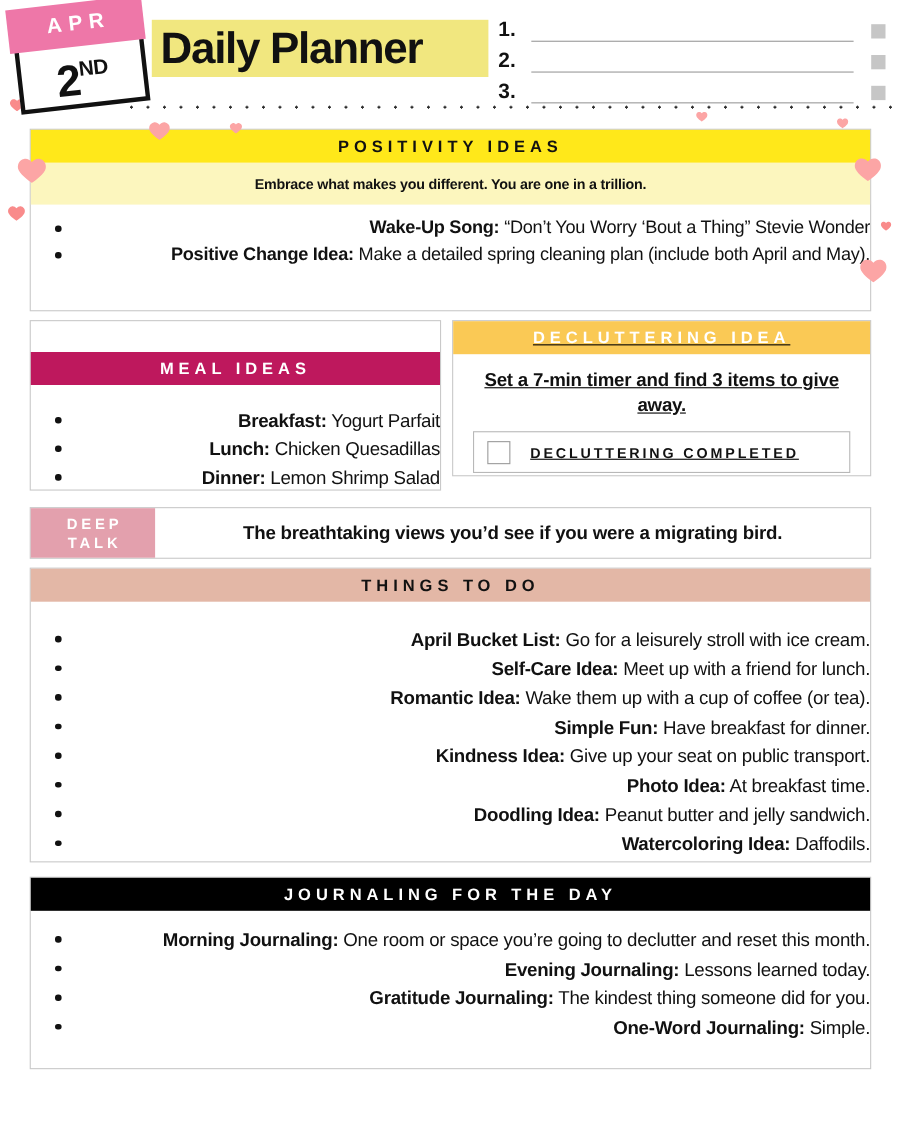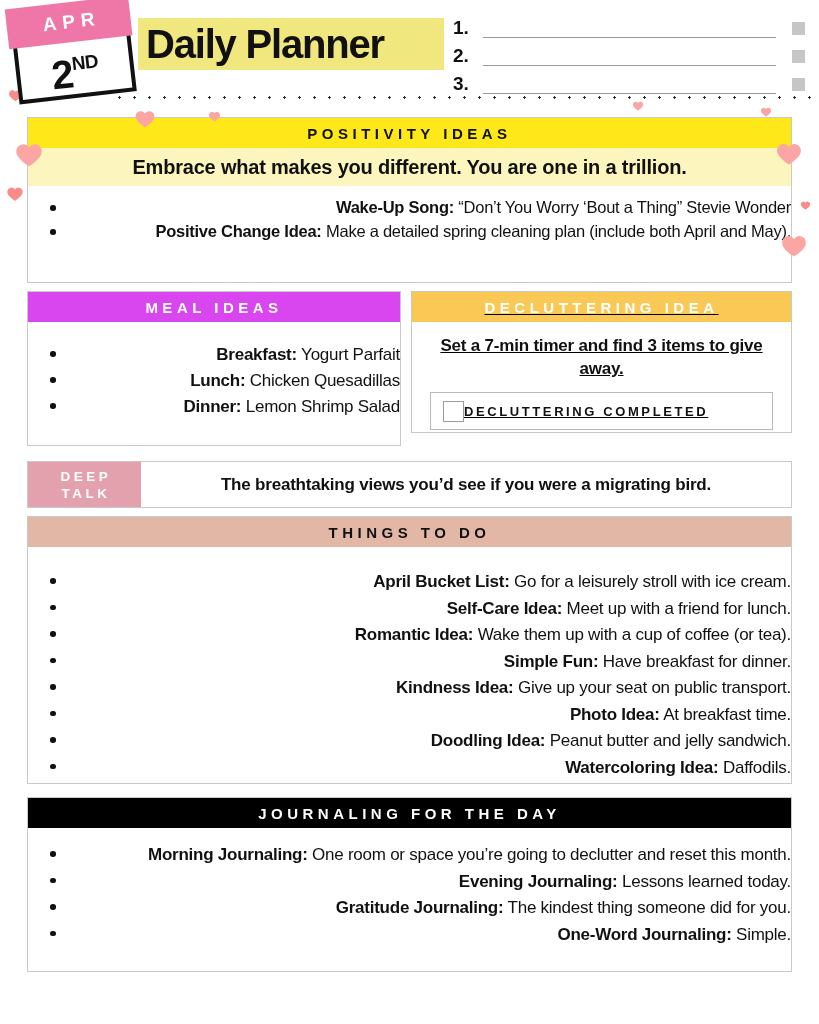--- a/index.html
+++ b/index.html
@@ -88,29 +88,29 @@
   
   .box {
     position: absolute; background: #ffffff;
     border: 1.5px solid #c9c9c9;
   }
   .sec-header {
     height: 30px; display: flex; align-items: center; justify-content: center;
     font-size: 15px; font-weight: 700; letter-spacing: 4.5px;
   }
   .h-yellow { background: #FFE81A; color: #111111; }
-  .h-green  { background: #d946ef; color: #ffffff; }
+  .h-green  { background: #be185d; color: #ffffff; margin-top: 28px; }
   .h-orange { background: #FAC955; color: #ffffff; }
   .h-salmon { background: #E3B7A6; color: #111111; }
   .h-purple { background: #000000; color: #ffffff; }
 
   .quote-band {
     background: #FCF6BE; height: 38px;
     display: flex; align-items: center; justify-content: center;
-    font-size: 20px; font-weight: 700; color: #111111; letter-spacing: -0.2px;
+    font-size: 13px; font-weight: 700; color: #111111; letter-spacing: -0.2px;
   }
 
   ul.items { list-style: none; padding: 10px 0 6px 18px; text-align: right; }
   ul.items li {
     position: relative; padding-left: 22px;
     font-size: 16.5px; line-height: 23px; color: #111111;
     margin-bottom: 1px; letter-spacing: -0.25px;
   }
   ul.items li::before {
     content: ""; position: absolute; left: 4px; top: 9px;
@@ -128,21 +128,21 @@
 
   
   #declutter { left: 411px; top: 291px; width: 381px; height: 142px; text-decoration: underline; }
   .dc-text {
     padding: 12px 22px 0 22px; text-align: center;
     font-size: 17px; font-weight: 700; line-height: 23px; color: #111;
     letter-spacing: -0.2px;
   }
   .dc-check {
     margin: 12px 18px 0 18px; height: 38px;
-    border: 1.5px solid #b8b8b8; display: flex; align-items: center; padding-left: 12px; gap: 0;
+    border: 1.5px solid #b8b8b8; display: flex; align-items: center; padding-left: 12px; gap: 18px;
   }
   .dc-box { width: 21px; height: 21px; border: 1.6px solid #9b9b9b; background:#fff; }
   .dc-label { font-size: 13px; font-weight: 700; letter-spacing: 2.6px; color:#111; }
 
   
   #deeptalk { left: 27px; top: 461px; width: 765px; height: 47px; display: flex; }
   .dt-tag {
     width: 113px; background: #E3A0AD; color: #ffffff;
     display: flex; flex-direction: column; align-items: center; justify-content: center;
     font-size: 13.5px; font-weight: 700; letter-spacing: 3.5px; line-height: 17px;

